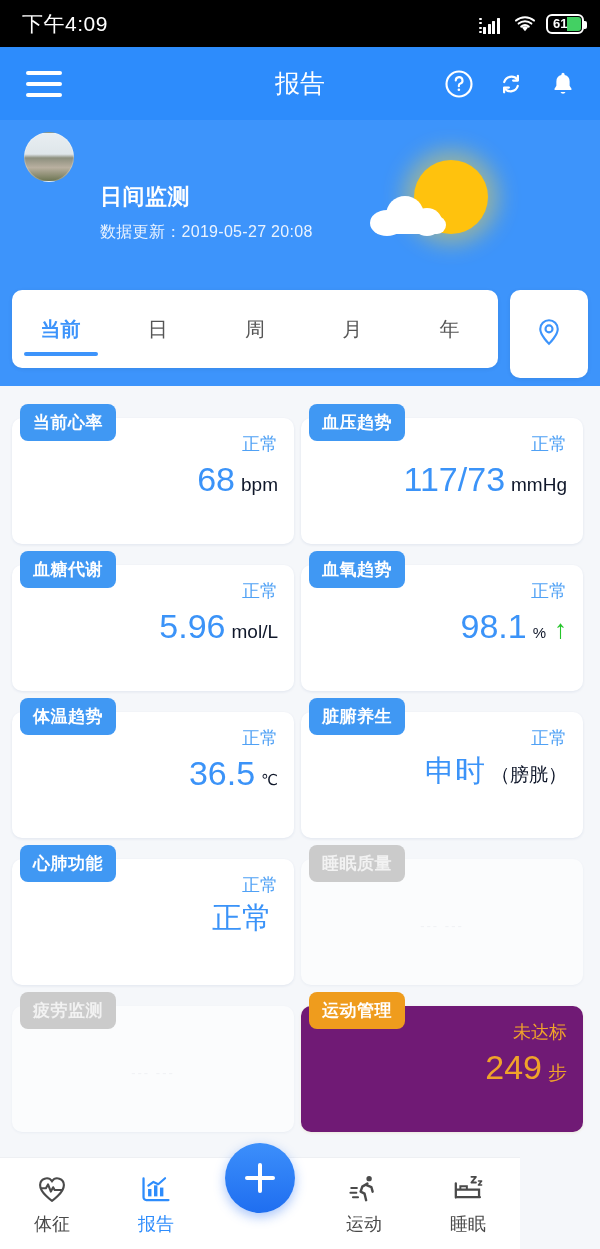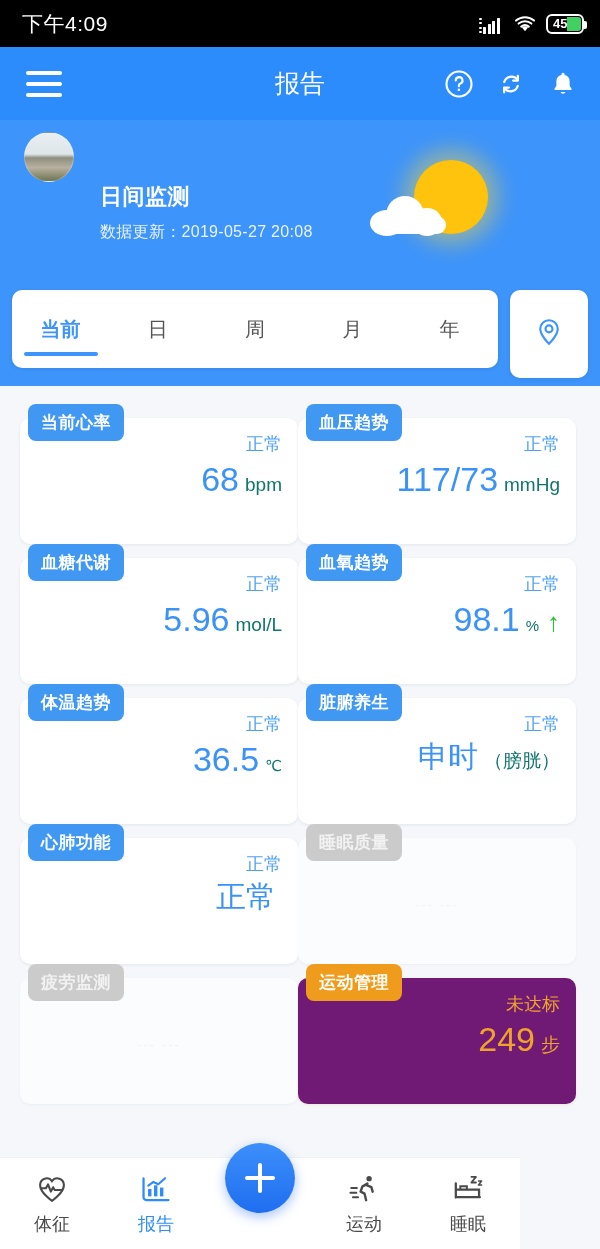--- a/index.html
+++ b/index.html
@@ -90,21 +90,21 @@
   }
   .locbtn{
     width:78px;height:88px;background:#fff;border-radius:10px;
     display:flex;align-items:center;justify-content:center;
     box-shadow:0 1px 4px rgba(0,0,0,.08);cursor:pointer;
   }
   .locbtn svg{width:30px;height:30px}
 
   
   .grid{
-    padding:18px 12px 0 20px;display:flex;flex-wrap:wrap;gap:0;
+    padding:18px 12px 0 12px;display:flex;flex-wrap:wrap;gap:7px;
     background:#f5f7fa;
   }
   .cardwrap{width:calc(50% - 6px);position:relative;padding-top:14px;}
   .card{
     background:#fff;border-radius:10px;height:126px;
     box-shadow:0 1px 3px rgba(20,60,120,.09);
     padding:14px 16px 0 0;display:flex;flex-direction:column;align-items:flex-end;
     position:relative;
   }
   .card.orange{background:#701a75;box-shadow:0 1px 3px rgba(180,120,20,.13)}
@@ -115,21 +115,21 @@
     padding:7px 13px;border-radius:8px;letter-spacing:.5px;white-space:nowrap;
   }
   .badge.orange{background:#ef9c1d}
   .badge.gray{background:#cbcbcb;color:#f2f2f2}
   .status{font-size:18px;color:#50a1f5;margin-bottom:6px}
   .status.orange{color:#f0a32a}
   .valrow{display:flex;align-items:baseline;gap:6px;}
   .val{font-size:34px;color:#3b93f8;font-weight:400;line-height:1}
   .val.orange{color:#f0a32a}
   .val.small{font-size:30px}
-  .unit{font-size:19px;color:#0f766e}
+  .unit{font-size:19px;color:#0f172a}
   .unit.orange{color:#f0a32a}
   .unit.tiny{font-size:15px}
   .uparrow{color:#25c52a;font-size:26px;line-height:1;margin-left:2px}
   .placeholder{
     position:absolute;left:0;right:0;top:52%;transform:translateY(-50%);
     text-align:center;color:#f0f2f5;font-size:13px;letter-spacing:2px;
   }
 
   
   .bottomnav{
@@ -176,21 +176,21 @@
     <div style="width:24px;height:20px">
       <svg viewBox="0 0 24 20">
           <path d="M12 17.2l3-3.6a4.6 4.6 0 0 0-6 0z" fill="#fff"></path>
       <path d="M5.6 9.6a10 10 0 0 1 12.8 0" stroke="#fff" stroke-width="2" fill="none" stroke-linecap="round"></path>
       <path d="M8.2 12.6a6.2 6.2 0 0 1 7.6 0" stroke="#fff" stroke-width="2" fill="none" stroke-linecap="round"></path>
       <path d="M3 6.6a14 14 0 0 1 18 0" stroke="#fff" stroke-width="2" fill="none" stroke-linecap="round"></path>
         </svg>
     </div>
     <div class="batt">
       <div class="batt-fill"></div>
-      <div class="batt-num">45</div>
+      <div class="batt-num">61</div>
     </div>
   </div>
 </div>
 
 <div class="appbar">
   <div class="hamb">
       <span></span>
       <span></span>
       <span></span>
     </div>

